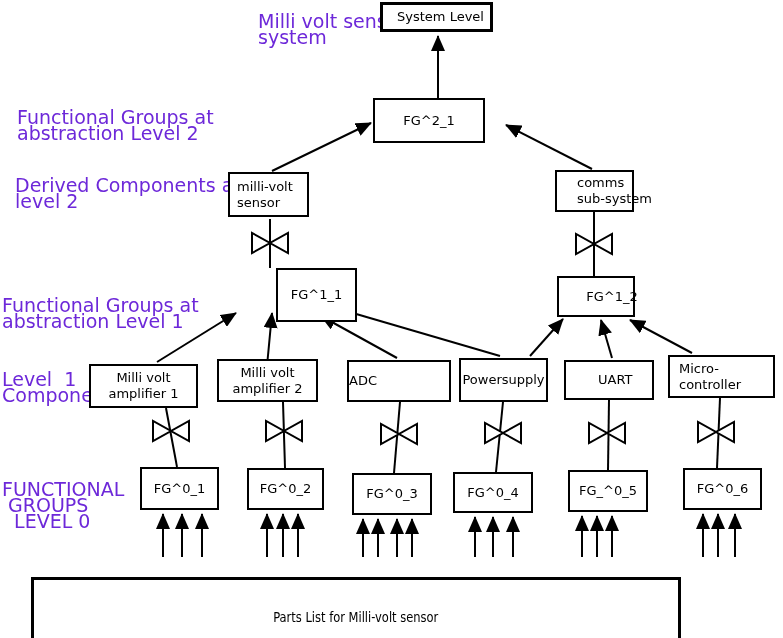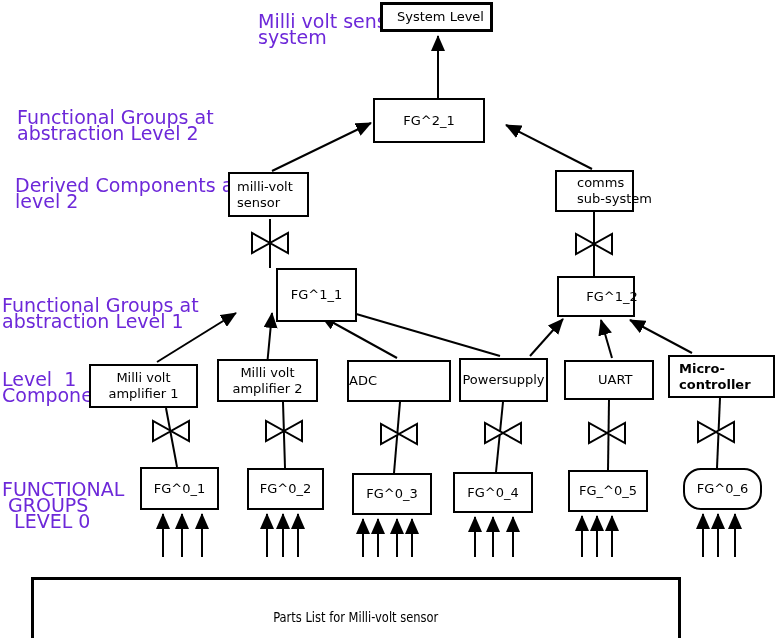--- a/index.html
+++ b/index.html
@@ -111,26 +111,26 @@
 sub-system</div>
   <div class="box" style="left:237px; top:268px; width:81px;  height:54px;margin-left:39px;">FG^1_1</div>
   <div class="box" style="left:557px; top:276px; width:78px;  height:41px;padding-left:32px;">FG^1_2</div>
   <div class="box" style="left:89px;  top:364px; width:109px; height:44px;">Milli volt
 amplifier 1</div>
   <div class="box" style="left:217px; top:359px; width:101px; height:43px;">Milli volt
 amplifier 2</div>
   <div class="box leftal" style="left:347px; top:360px; width:104px; height:42px; ">ADC</div>
   <div class="box" style="left:459px; top:358px; width:89px;  height:44px;">Powersupply</div>
   <div class="box leftal" style="left:564px; top:360px; width:90px;  height:40px; padding-left:32px;">UART</div>
-  <div class="box leftal" style="left:668px; top:355px; width:107px; height:43px; padding-left:9px;font-weight:bold;">Micro-
+  <div class="box leftal" style="left:668px; top:355px; width:107px; height:43px; padding-left:9px;">Micro-
 controller</div>
   <div class="box" style="left:140px; top:467px; width:79px; height:43px;">FG^0_1</div>
   <div class="box" style="left:247px; top:468px; width:77px; height:42px;">FG^0_2</div>
   <div class="box" style="left:352px; top:473px; width:80px; height:42px;">FG^0_3</div>
   <div class="box" style="left:453px; top:472px; width:80px; height:41px;">FG^0_4</div>
   <div class="box" style="left:568px; top:470px; width:80px; height:42px;">FG_^0_5</div>
-  <div class="box" style="left:683px; top:468px; width:79px; height:42px;border-radius:18px;">FG^0_6</div>
+  <div class="box" style="left:683px; top:468px; width:79px; height:42px;">FG^0_6</div>
 
   <div class="box thick" id="parts-list" style="left:31px; top:557px; width:650px; height:79px;margin-top:20px;">
     <span>Parts List for Milli-volt sensor</span>
   </div>
 
 </div>
 
 </body></html>

